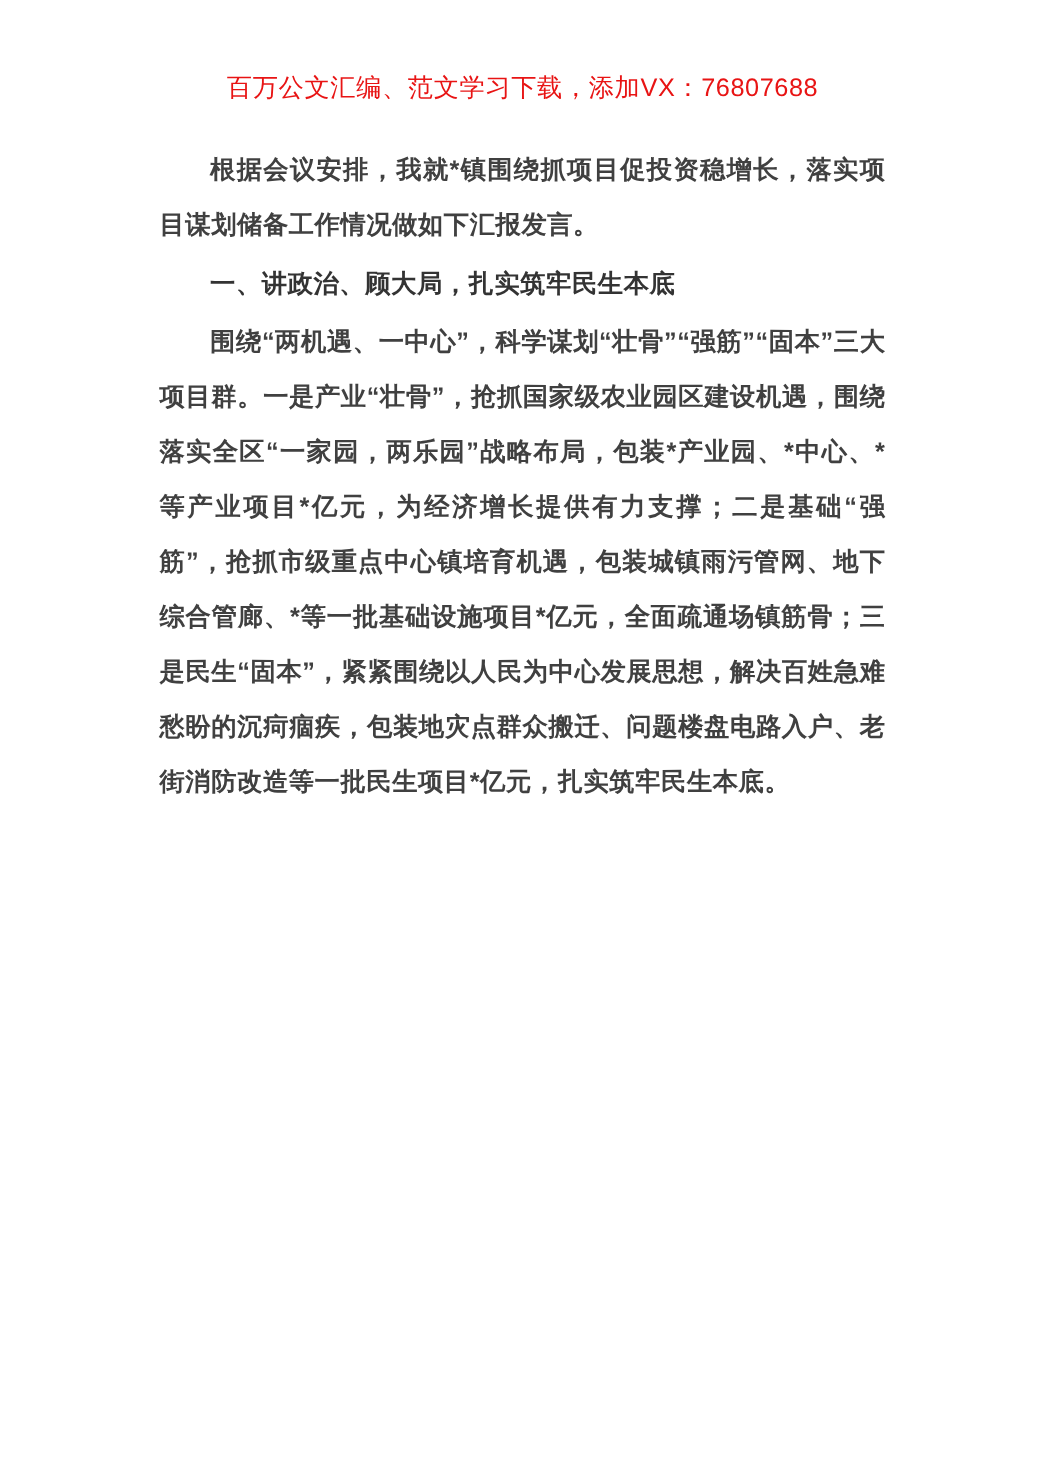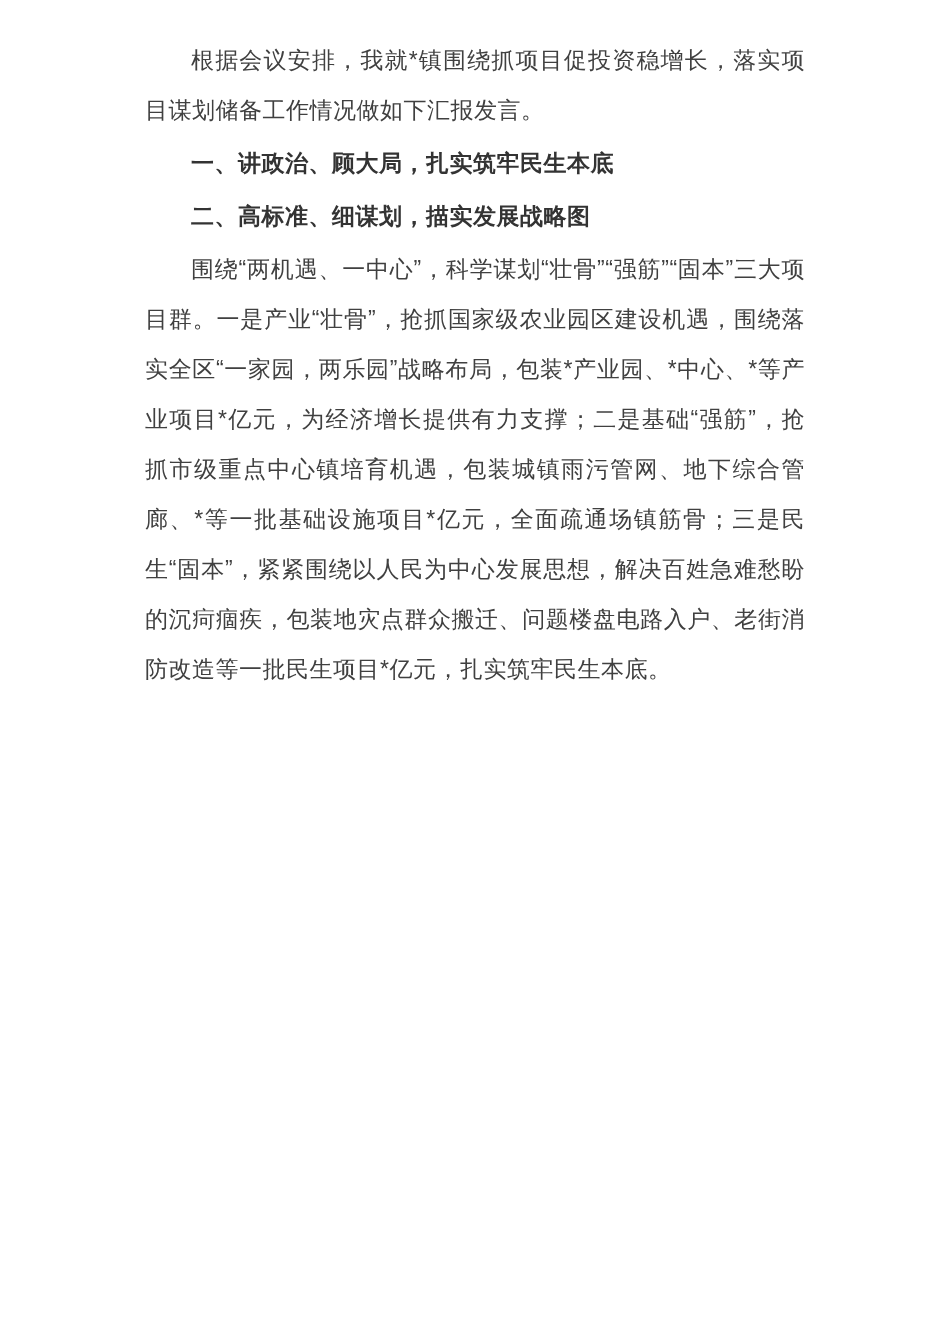--- a/index.html
+++ b/index.html
@@ -32,36 +32,36 @@
   .content p {
     margin: 3px 0;
     font-size: 23px;
     line-height: 50px;
     text-indent: 2em;
     text-align: justify;
     letter-spacing: 0.5px;
   }
   .content p.body {
     color: var(--body-text, #404040);
-    font-weight: 400;
+    font-weight: 700;
   }
   .content p.heading {
     color: var(--heading-text, #333333);
     font-weight: bold;
   }
 </style>
 </head>
 <body>
 
 <div class="page">
+  <div class="notice">百万公文汇编、范文学习下载，添加VX：76807688</div>
 
   <div class="content">
     <p class="body">根据会议安排，我就*镇围绕抓项目促投资稳增长，落实项目谋划储备工作情况做如下汇报发言。</p>
 
     <p class="heading">一、讲政治、顾大局，扎实筑牢民生本底</p>
 
 
-    <p class="heading">二、高标准、细谋划，描实发展战略图</p>
 
     <p class="body">围绕“两机遇、一中心”，科学谋划“壮骨”“强筋”“固本”三大项目群。一是产业“壮骨”，抢抓国家级农业园区建设机遇，围绕落实全区“一家园，两乐园”战略布局，包装*产业园、*中心、*等产业项目*亿元，为经济增长提供有力支撑；二是基础“强筋”，抢抓市级重点中心镇培育机遇，包装城镇雨污管网、地下综合管廊、*等一批基础设施项目*亿元，全面疏通场镇筋骨；三是民生“固本”，紧紧围绕以人民为中心发展思想，解决百姓急难愁盼的沉疴痼疾，包装地灾点群众搬迁、问题楼盘电路入户、老街消防改造等一批民生项目*亿元，扎实筑牢民生本底。</p>
 
   </div>
 </div>
 
 </body></html>

